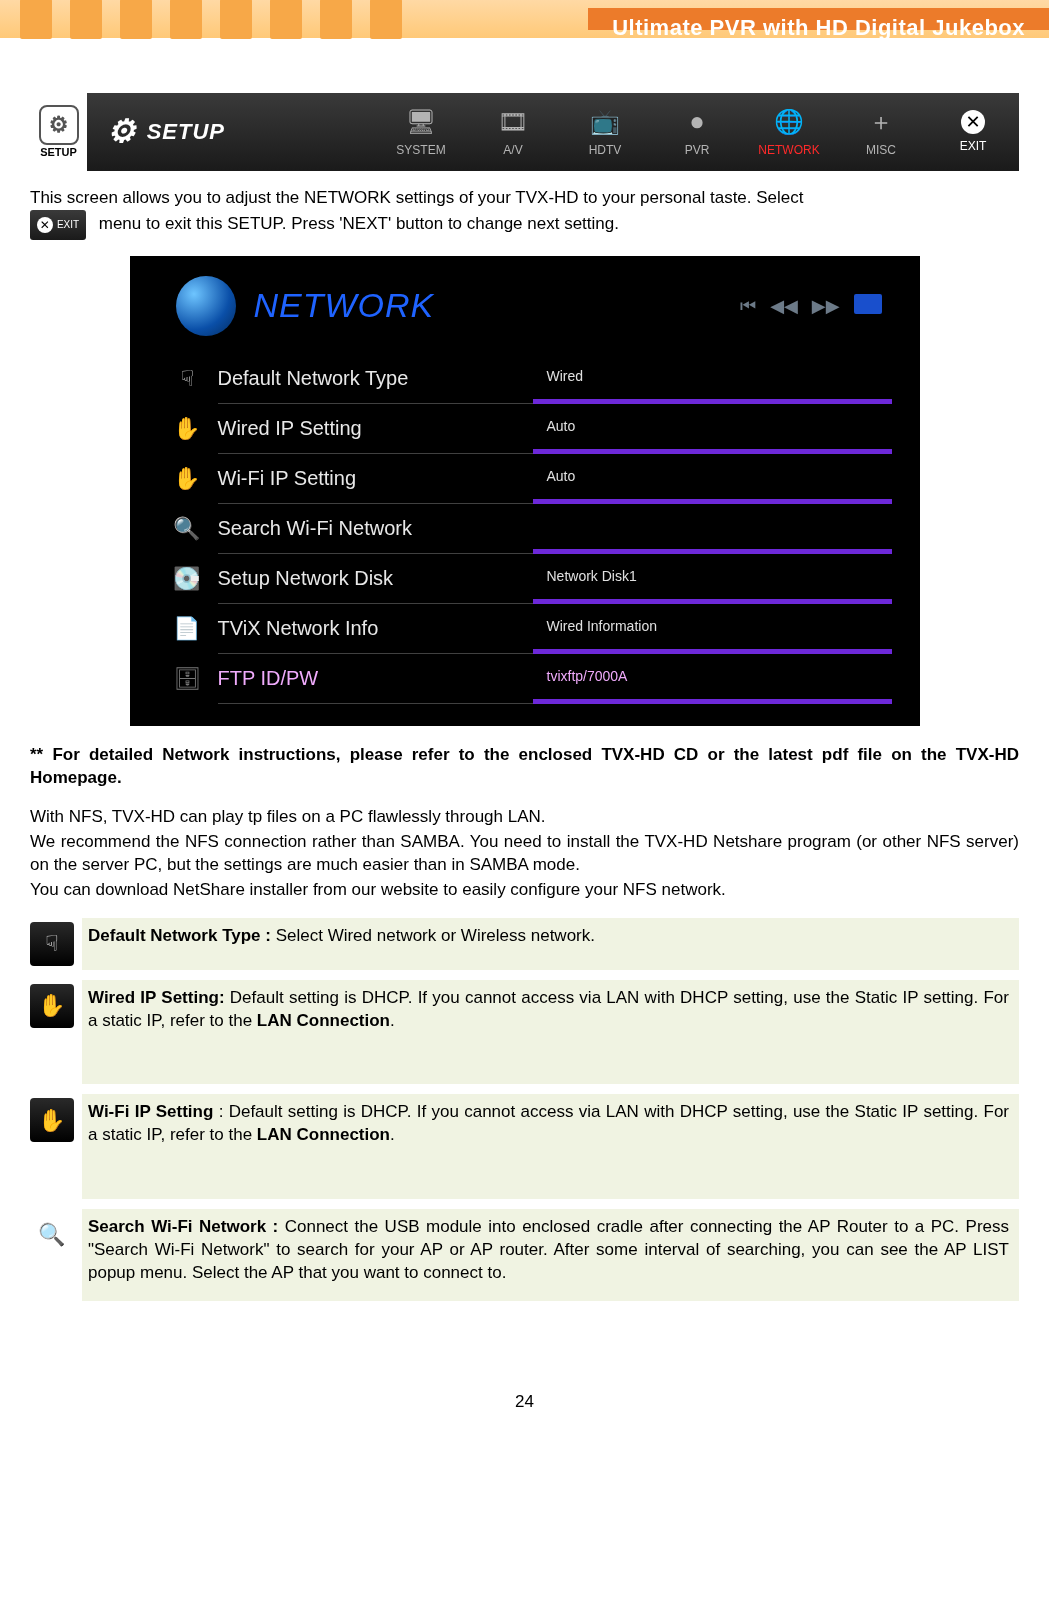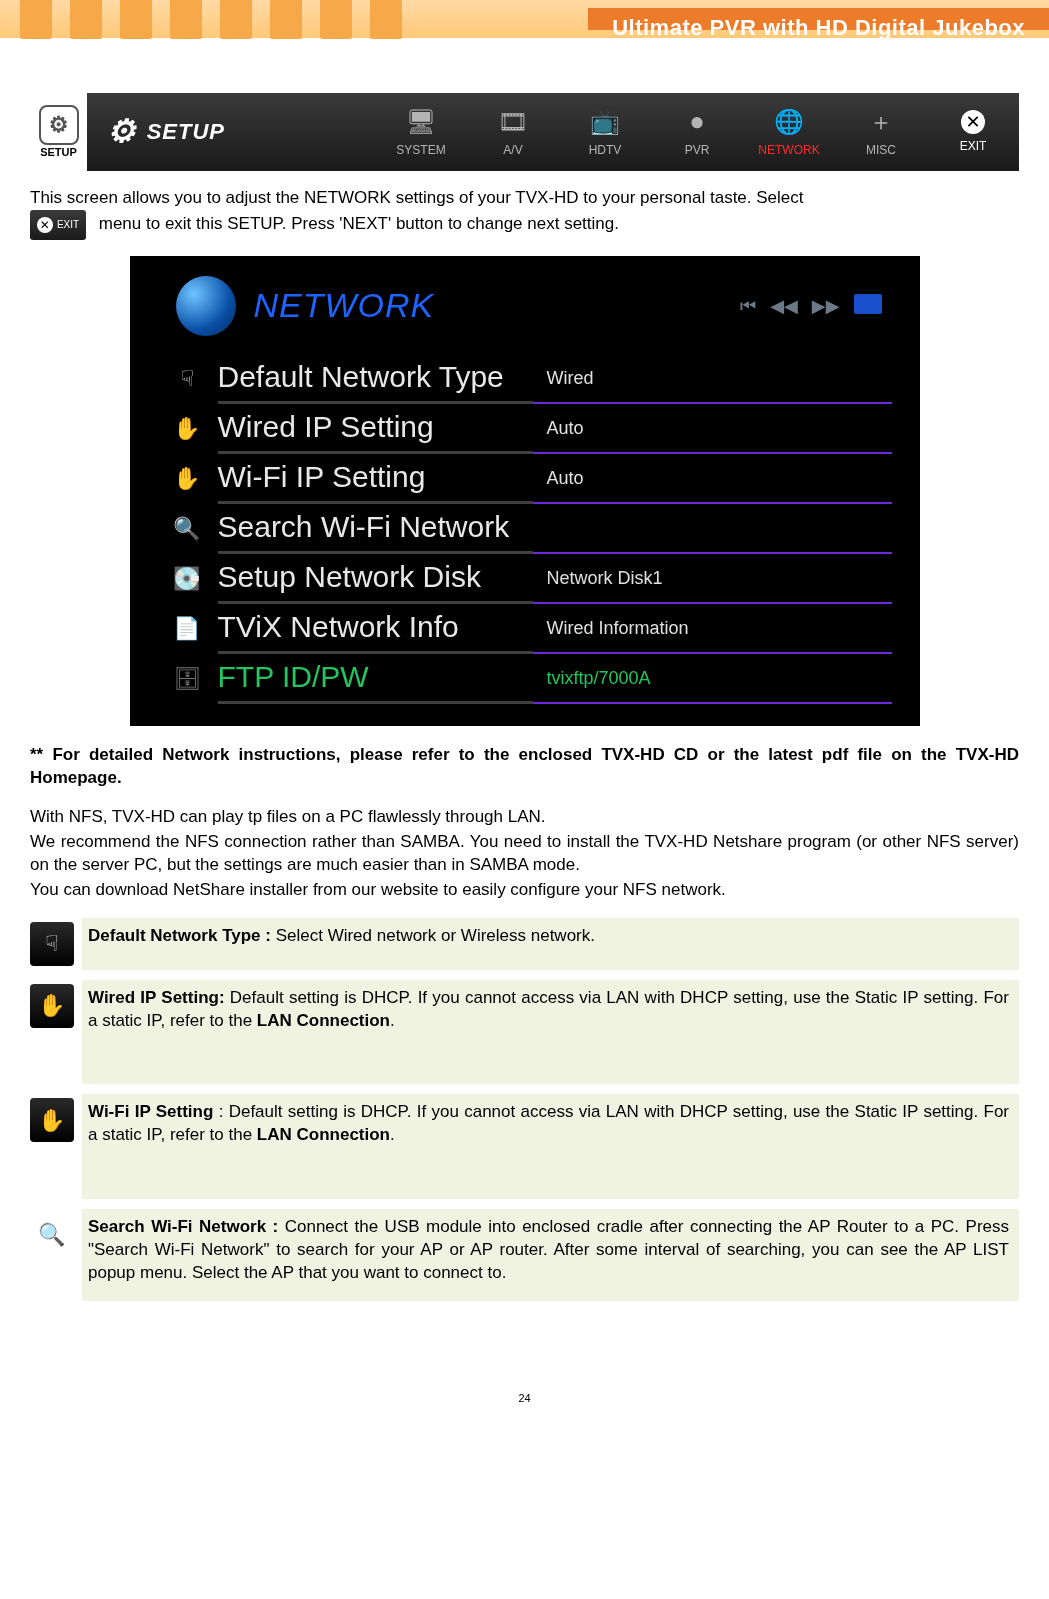--- a/index.html
+++ b/index.html
@@ -134,50 +134,50 @@
   .netrow {
     display:flex; align-items:center;
     height: 50px;
   }
   .netrow .icn {
     width: 60px; display:flex; justify-content:center; align-items:center;
     color:#c9c9c9; font-size:22px;
   }
   .netrow .lbl {
     width: 315px;
-    color:#e8e8e8; font-size:30px;
-    border-bottom:3px solid #404040;
+    color:#e8e8e8; font-size:20px;
+    border-bottom:1px solid #404040;
     height:100%; display:flex; align-items:center;
   }
   .netrow .val {
-    flex:1; color:#e0e0e0; font-size:18px;
-    border-bottom:2px solid #6d28d9;
+    flex:1; color:#e0e0e0; font-size:14px;
+    border-bottom:5px solid #6d28d9;
     height:100%; display:flex; align-items:center;
     padding-left:14px;
   }
-  .netrow.blue .lbl, .netrow.blue .val { color:#22c55e; }
+  .netrow.blue .lbl, .netrow.blue .val { color:#f0abfc; }
   .netrow.blue .icn { color:#777; }
   .bold { font-weight:bold; }
   
   .settbl { margin-top:10px; width:100%; border-collapse:collapse; }
   .settbl td { vertical-align:top; }
   .settbl td.ico { width:52px; padding:4px 0;}
   .settbl td.txt { background:#f0f3e2; padding:7px 10px 6px 6px; text-align:justify;}
   .settbl tr.gap td { height:10px; background:transparent;}
   .settbl td.txt.tall { padding-bottom:52px; }
   .settbl td.txt.pad { padding-bottom:16px; }
   .settbl td.ico .ibox {
     width:44px;height:44px;
     background:linear-gradient(#2a2a2a,#000);
     border-radius:4px;
     display:flex;align-items:center;justify-content:center;
     color:#ddd;font-size:22px;
   }
   .settbl td.ico .ibox.bare { background:transparent; color:#444; }
-  .pagenum { text-align:center; font-size:11px; margin-top:90px; padding-bottom:20px;}
+  .pagenum { text-align:center; font-size:17px; margin-top:90px; padding-bottom:20px;}
 </style>
 </head>
 <body>
 
 <div class="topstrip">
   <div class="tabs">
     <div class="tabitem"></div>
     <div class="tabitem"></div>
     <div class="tabitem"></div>
     <div class="tabitem"></div>

